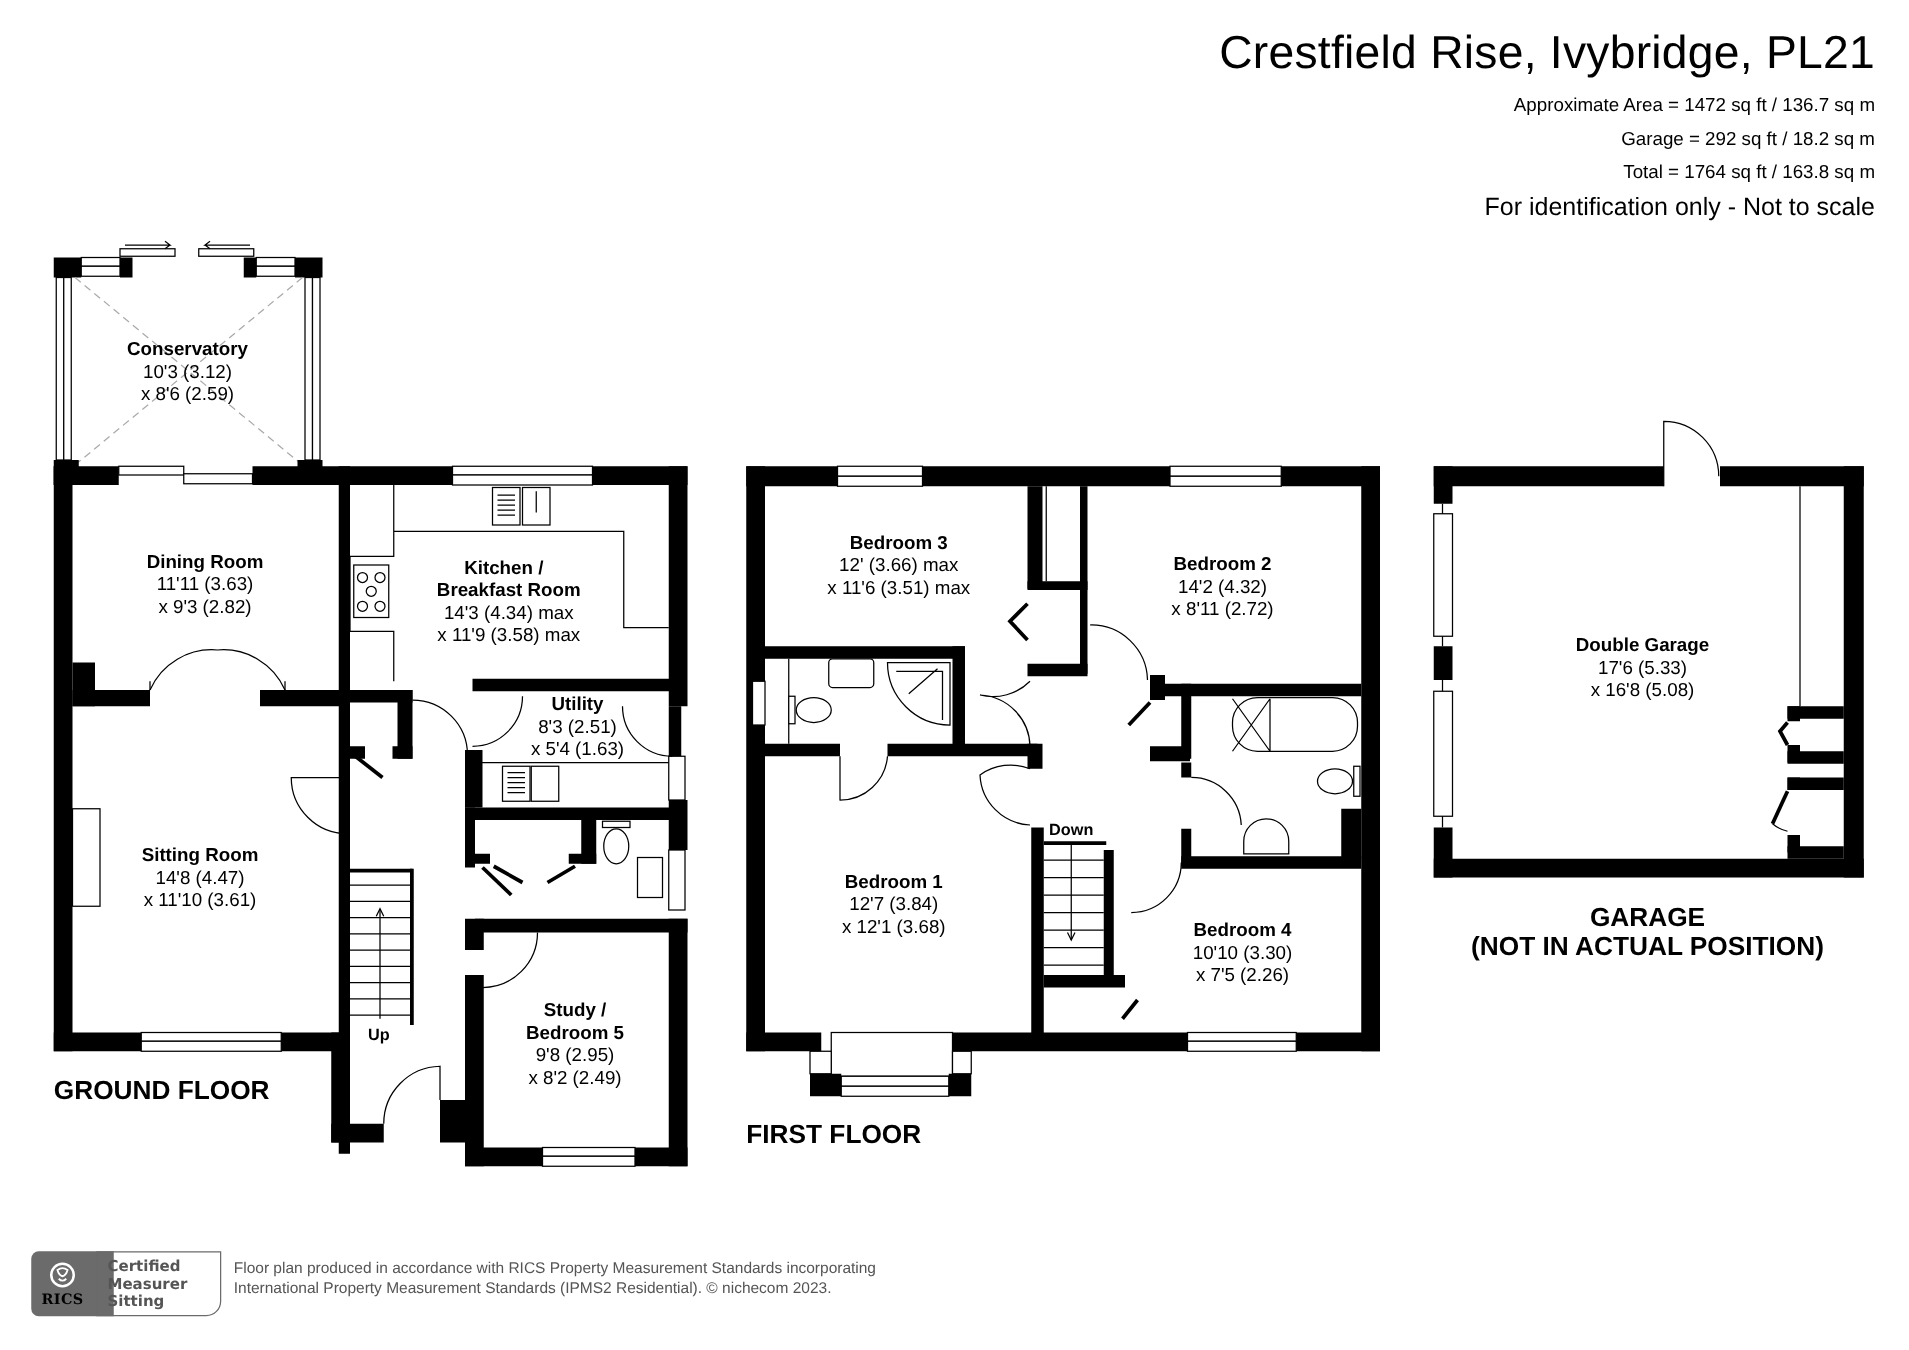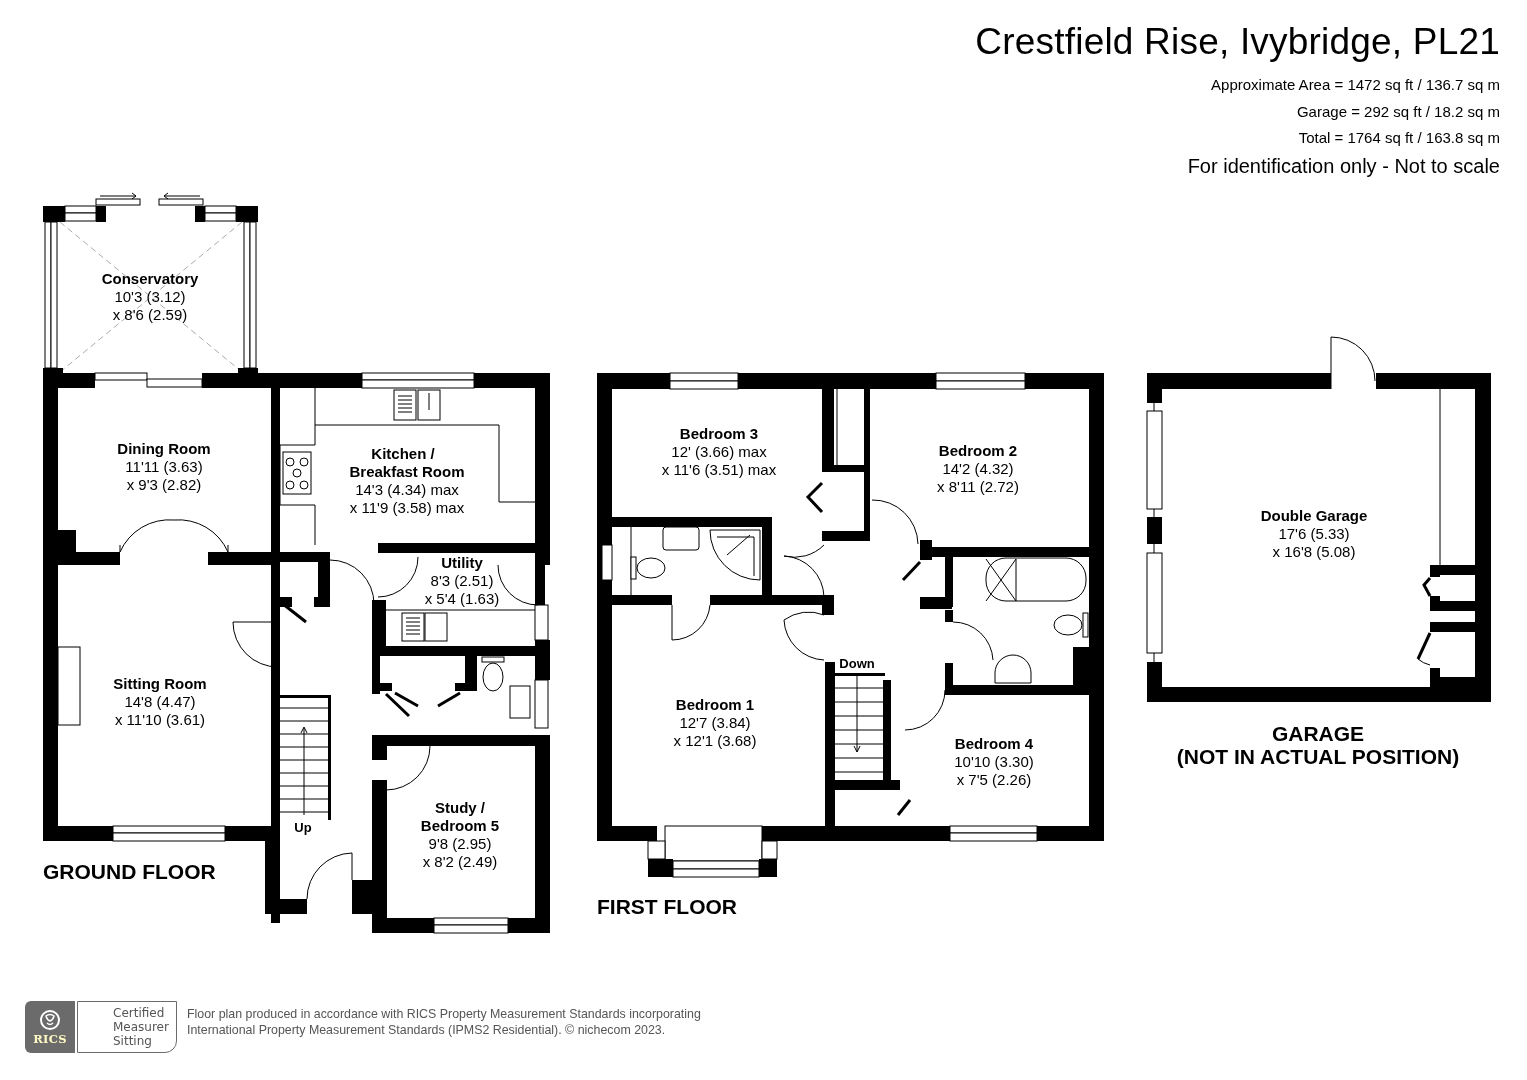--- a/index.html
+++ b/index.html
@@ -9,29 +9,29 @@
   .title { font-size: 37px; font-weight: normal; line-height: 44px; letter-spacing: 0.2px; }
   .area-line { font-size: 15px; line-height: 26.5px; }
   .area-first { margin-top: 8px; }
   .disclaimer { font-size: 20px; line-height: 20px; margin-top: 4px; }
   svg.plan { position: absolute; left: 0; top: 0; }
   .room-name { font-size: 15px; font-weight: bold; }
   .room-dim { font-size: 15px; }
   .floor-label { font-size: 21px; font-weight: bold; }
   .small-label { font-size: 13px; font-weight: bold; }
   .footer { position: absolute; left: 25px; top: 1001px; height: 52px; }
-  .rics-logo { position: absolute; left: 0; top: 0; width: 50px; height: 52px; background: #6b6b6b;
-               border-radius: 6px 0 0 6px; color: #fef9c3; }
+  .rics-logo { position: absolute; left: 0; top: 0; width: 66px; height: 52px; background: #6b6b6b;
+               border-radius: 6px 0 0 6px; color: #000000; }
   .rics-lion { position: absolute; left: 13px; top: 8px; width: 24px; height: 22px; }
   .rics-text { position: absolute; left: 0; width: 50px; top: 31px; text-align: center;
                font-family: "DejaVu Serif", serif; font-weight: bold; font-size: 11.5px; letter-spacing: 0.3px; }
   .cert-box { position: absolute; left: 52px; top: 0; width: 98px; height: 50px; border: 1px solid #6b6b6b;
               border-radius: 0 0 12px 0; color: #555; }
-  .cert-line { font-family: "DejaVu Sans", sans-serif; font-weight: normal; font-size: 12px; line-height: 14px;
-               padding-left: 8px; margin-left: 27px; }
+  .cert-line { font-family: "DejaVu Sans", sans-serif; font-weight: bold; font-size: 12px; line-height: 14px;
+               padding-left: 8px; }
   .cert-line:first-child { margin-top: 4px; }
   .footer-text { position: absolute; left: 162px; top: 6px; width: 600px; font-size: 12.4px; line-height: 15.5px; color: #555; }
 </style>
 </head>
 <body>
 
 <div class="header">
   <div class="title">Crestfield Rise, Ivybridge, PL21</div>
   <div class="area-line area-first">Approximate Area = 1472 sq ft / 136.7 sq m</div>
   <div class="area-line">Garage = 292 sq ft / 18.2 sq m</div>

